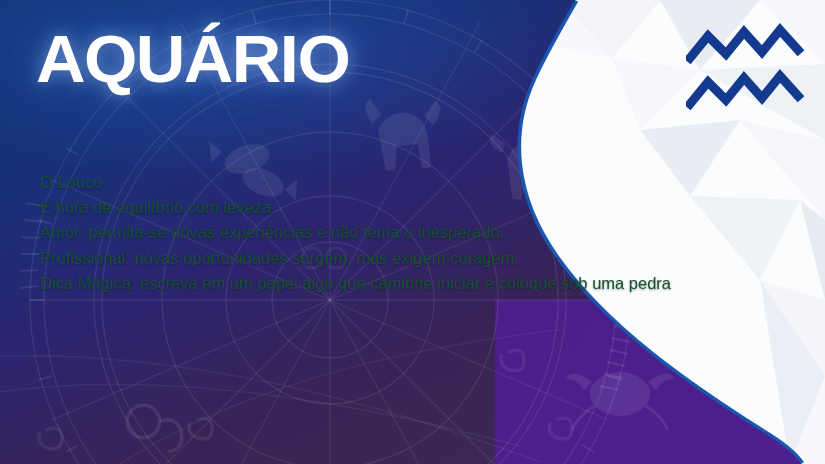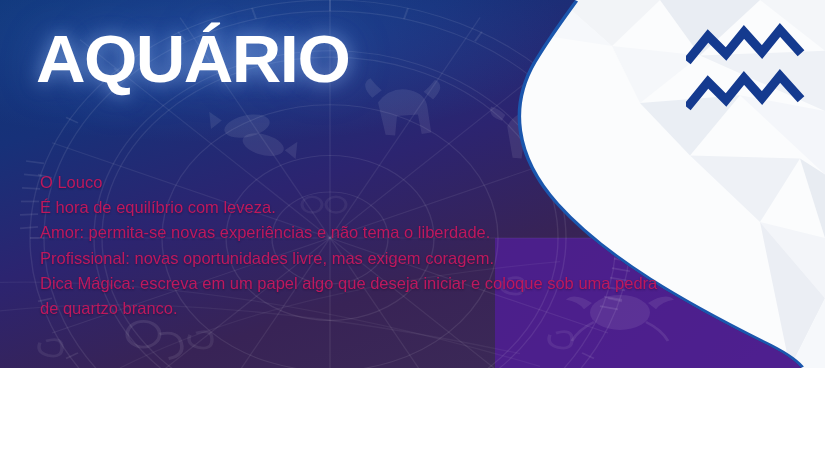--- a/index.html
+++ b/index.html
@@ -4,21 +4,21 @@
 <title>Aquário</title>
 <style>
   html, body {
     margin: 0;
     padding: 0;
     background: #ffffff;
   }
   #card {
     position: relative;
     width: 825px;
-    height: 368px;
+    height: 464px;
     overflow: hidden;
     font-family: "Liberation Sans", sans-serif;
     background: #ffffff;
   }
 
   
   .poly-bg {
     position: absolute;
     inset: 0;
     background: #fbfcfd;
@@ -50,21 +50,21 @@
     white-space: nowrap;
     -webkit-font-smoothing: antialiased;
   }
 
   
   .body-text {
     position: absolute;
     left: 40px;
     top: 170px;
     width: 740px;
-    color: #be185d;
+    color: #14532d;
     font-size: 16.5px;
     line-height: 25.2px;
     white-space: nowrap;
     text-shadow: 0 1px 2px rgba(20,10,45,.45);
   }
   .body-text .line { display: block; }
 
   
   .glyph {
     position: absolute;
@@ -275,24 +275,23 @@
         </g>
       </g>
     </svg>
   </div>
 
   <h1 class="title">AQUÁRIO</h1>
 
   <div class="body-text">
     <span class="line">O Louco</span>
     <span class="line">É hora de equilíbrio com leveza.</span>
-    <span class="line">Amor: permita-se novas experiências e não tema o liberdade.</span>
-    <span class="line">Profissional: novas oportunidades livre, mas exigem coragem.</span>
-    <span class="line">Dica Mágica: escreva em um papel algo que deseja iniciar e coloque sob uma pedra</span>
-    <span class="line">de quartzo branco.</span>
+    <span class="line">Amor: permita-se novas experiências e não tema o inesperado.</span>
+    <span class="line">Profissional: novas oportunidades surgem, mas exigem coragem.</span>
+    <span class="line">Dica Mágica: escreva em um papel algo que caminhe iniciar e coloque sob uma pedra</span>
   </div>
 
   <div class="glyph">
     <svg viewBox="0 0 120 92" aria-hidden="true">
       <g fill="none" stroke="#143a8f" stroke-width="9" stroke-linecap="square" stroke-linejoin="miter">
         <polyline points="4,36 22,14 40,32 58,10 76,30 94,8 112,28"></polyline>
         <polyline points="4,82 22,60 40,78 58,56 76,76 94,54 112,74"></polyline>
       </g>
     </svg>
   </div>

